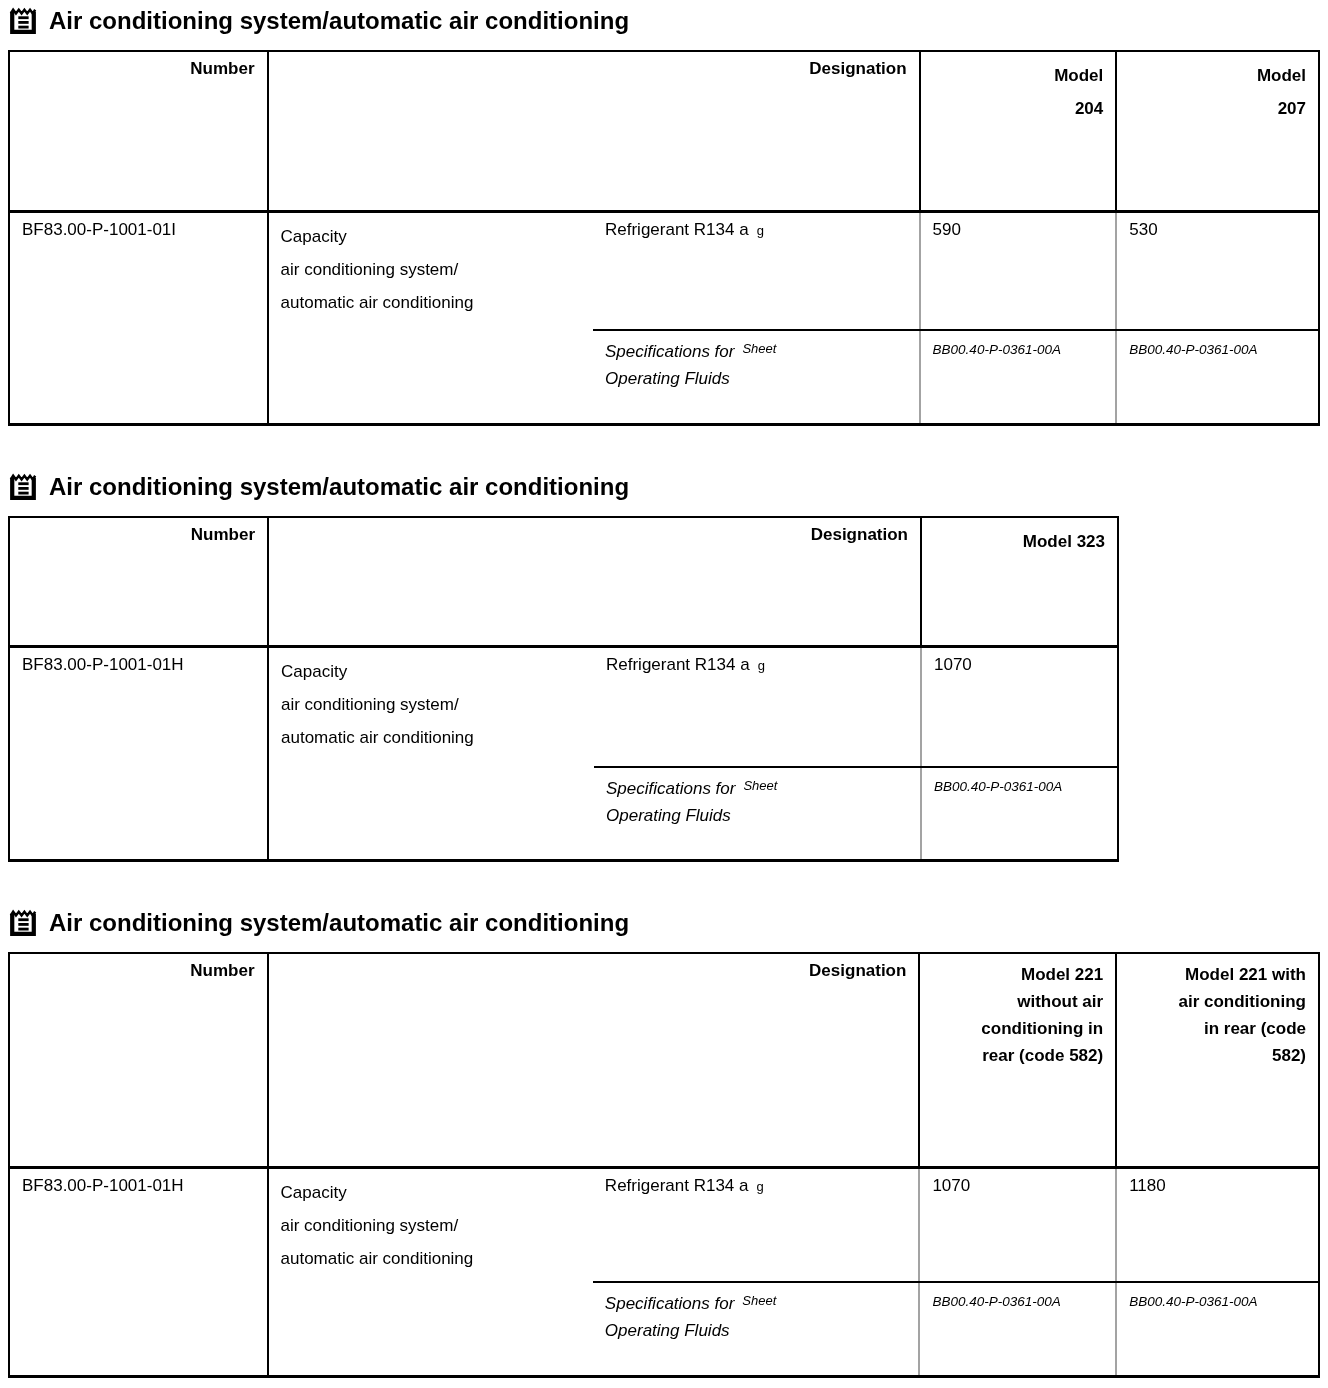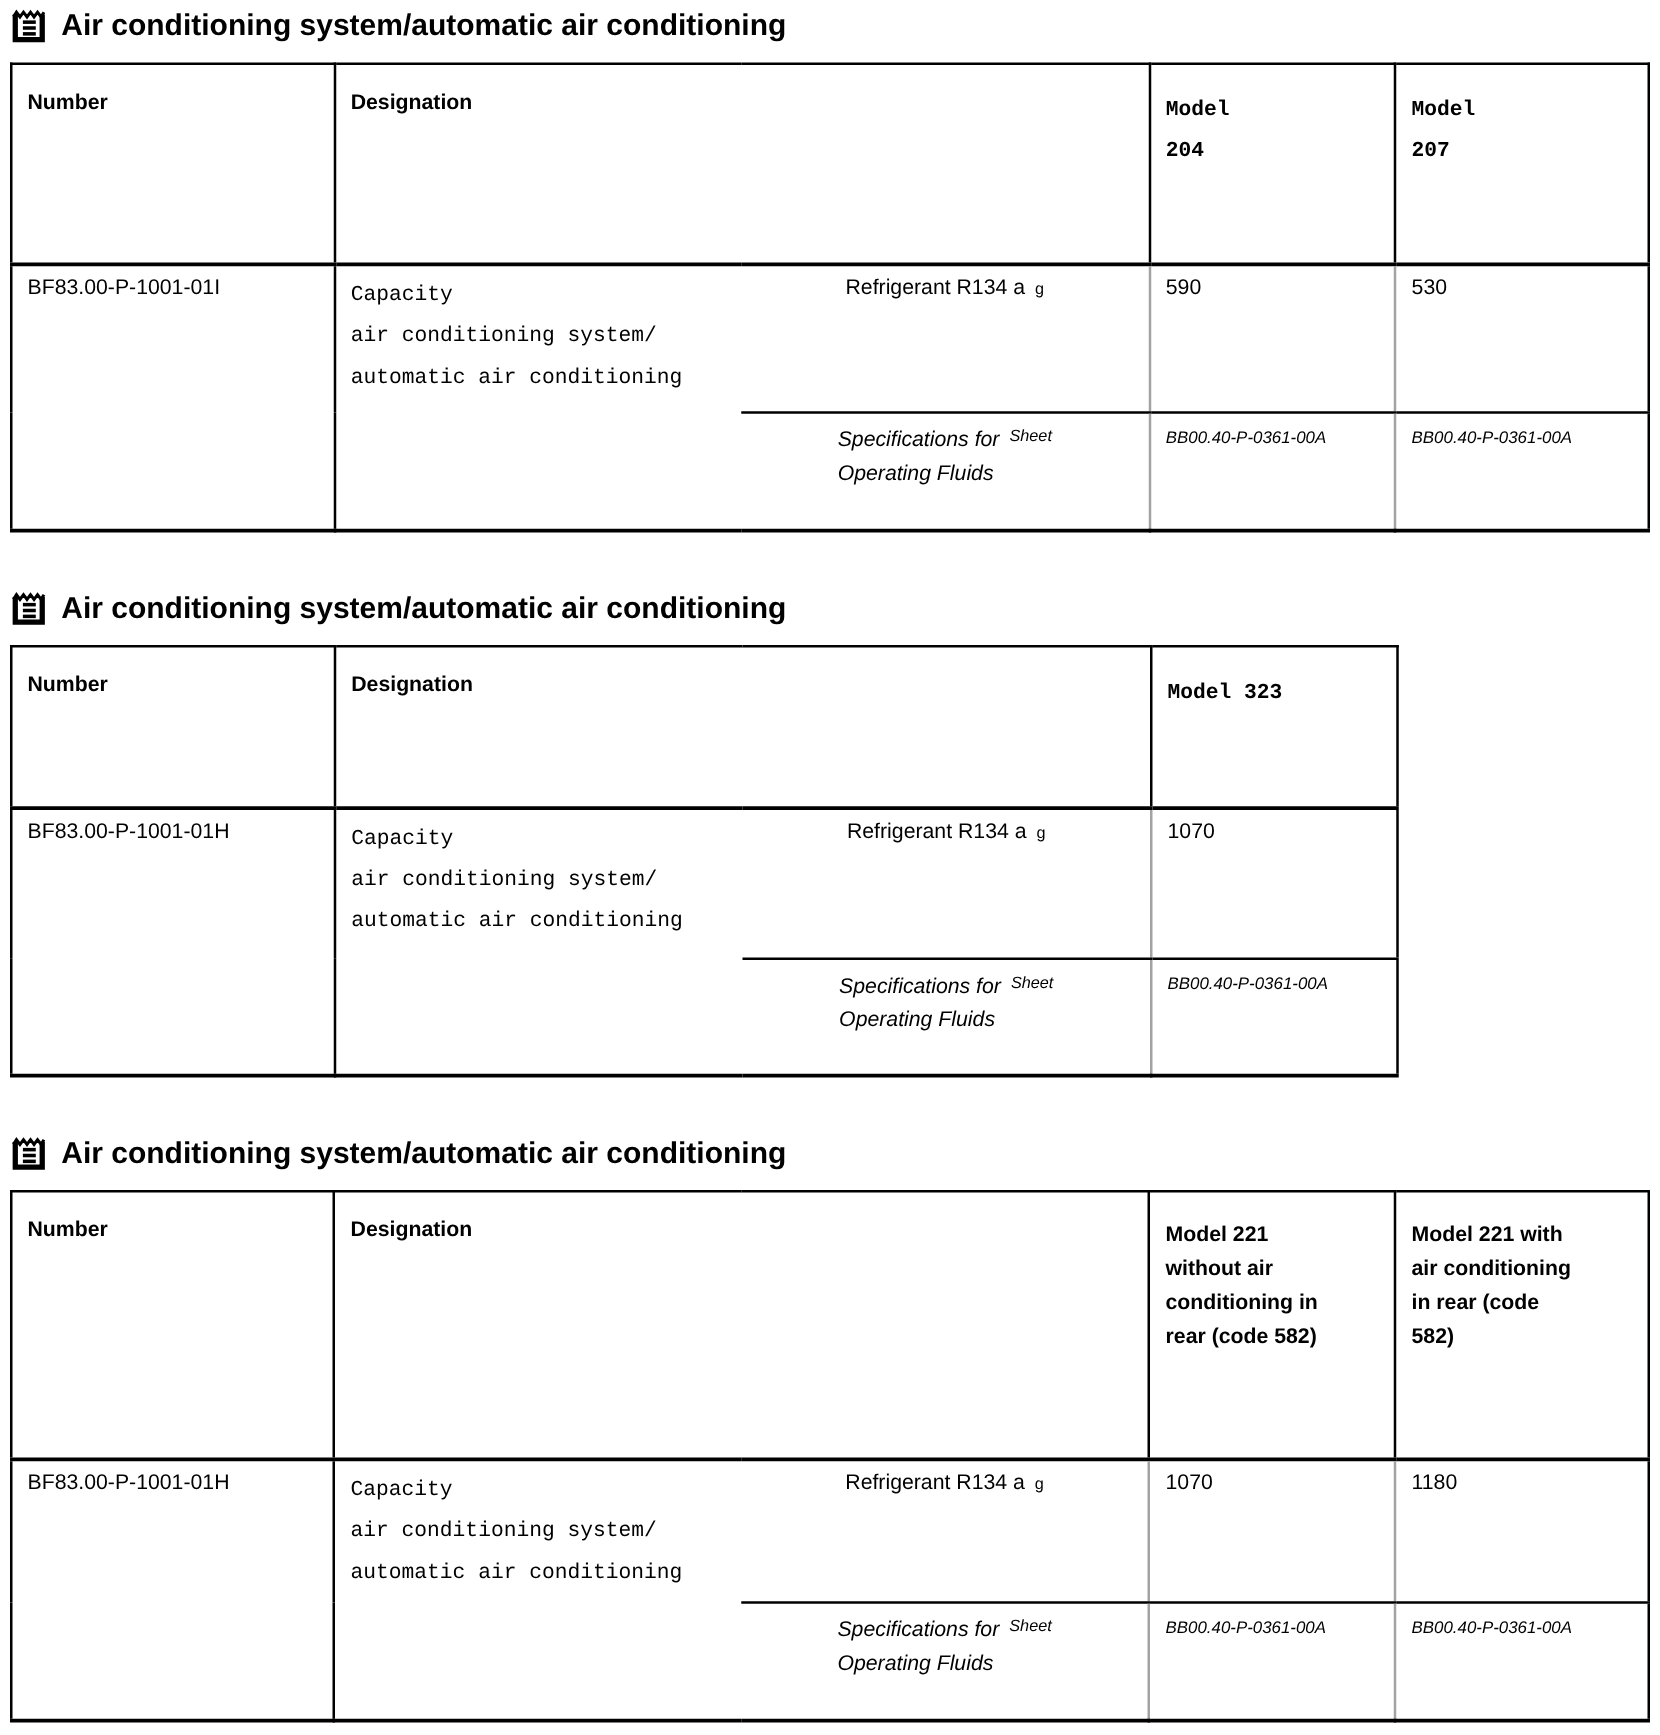--- a/index.html
+++ b/index.html
@@ -36,42 +36,43 @@
     vertical-align: top;
     text-align: left;
     font-size: 17px;
     font-weight: normal;
     padding: 7px 12px 6px 12px;
   }
   table.spec th {
     font-weight: bold;
     border: 2px solid #000;
     border-bottom-width: 3px;
-    padding-top: 20px;
+    padding-top: 7px;
+    text-align: right;
   }
   .th-num { padding-left: 10px; }
 
   
   col.c-num  { width: 259px; }
   col.c-desl { width: 326px; }
   col.c-desr { width: 327px; }
   col.c-m1   { width: 197px; }
   col.c-m2   { width: 203px; }
 
   
   .t1 .hrow th { height: 160px; }
   .t2 .hrow th { height: 130px; }
   .t3 .hrow th { height: 214px; }
   .t1 .brow1 td { height: 119px; }
   .t2 .brow1 td { height: 120px; }
   .t3 .brow1 td { height: 115px; }
   .brow2 td { height: 94px; font-style: italic; }
 
   .pre { white-space: pre-line; }
-  .lh-loose { line-height: 33px; font-family: Liberation Mono, monospace; }
+  .lh-loose { line-height: 33px; }
   .lh-tight { line-height: 27px; }
 
   .td-num {
     border-right: 2px solid #000;
     font-size: 13.5px;
     padding-top: 10px;
     padding-left: 10px;
   }
   .td-des {
     border-right: none;
@@ -84,21 +85,21 @@
   .td-val {
     border-left: 2px solid #a3a3a3;
     padding-left: 11px;
     padding-top: 8px;
   }
   .td-val.small { font-size: 13.5px; padding-top: 11px; margin-left: 44px; }
   .sep { border-bottom: 2px solid #000; }
 
   .subwrap {
     display: flex;
-    justify-content: center;
+    justify-content: flex-start;
     align-items: flex-start;
   }
   .unit {
     font-size: 13px;
     margin-top: 3px;
     flex: 0 0 auto;
     padding-left: 8px;
   }
 </style>
 </head>

